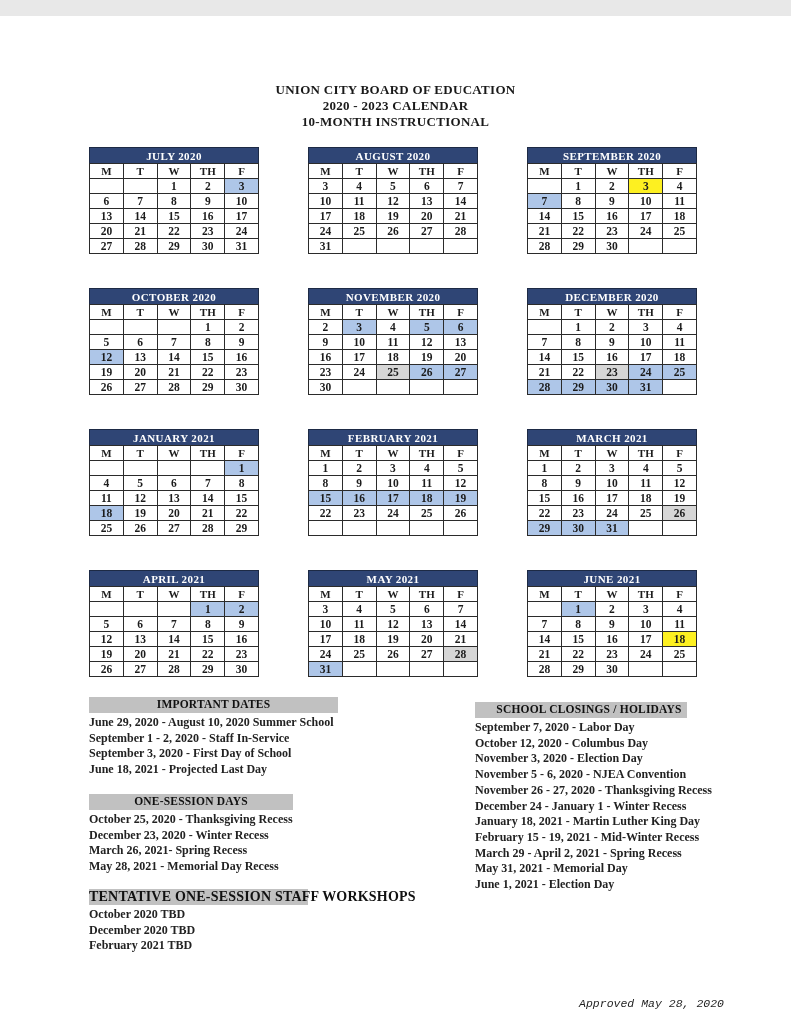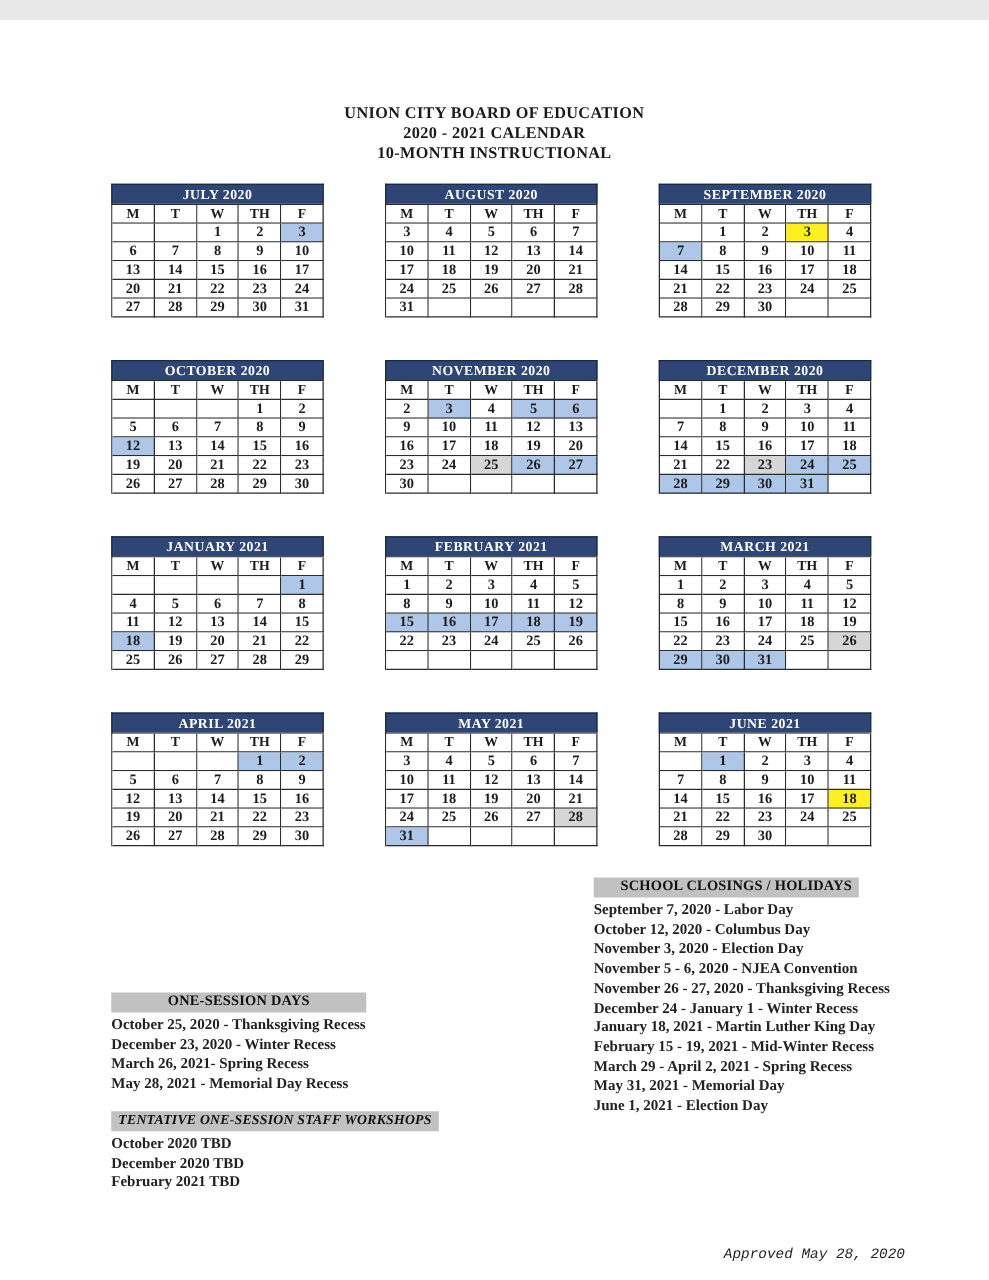--- a/index.html
+++ b/index.html
@@ -50,39 +50,39 @@
     margin-bottom:2px;
   }
   .entry {
     font-weight:bold; font-size:12px; line-height:15.6px; color:#222222;
   }
   #sec-important  { left:89px;  top:681px; }
   #sec-important  .section-bar { width:249px; }
   #sec-onesession { left:89px;  top:778px; }
   #sec-onesession .section-bar { width:204px; }
   #sec-tentative  { left:89px;  top:873px; }
-  #sec-tentative  .section-bar { width:262px; font-size:11px;font-style:italic; }
+  #sec-tentative  .section-bar { width:219px; font-size:14px; }
   #sec-closings   { left:475px; top:686px; }
   #sec-closings   .section-bar { width:212px;padding-left:16px; }
   #sec-closings   .entry { line-height:15.7px; }
   
   .footer-note {
     position:absolute; top:981px; right:67px;
     font-family:Liberation Mono, monospace;
     font-style:italic; font-size:11.5px; color:#1f1f1f;
   }
 </style>
 </head>
 <body>
 
 <div class="page" style="--navy: #2f4575; --blue: #aec6e8; --yellow: #fdf021; --gray: #d6d6d6; --barGray: #c1c1c1;">
 
   <div class="title-block">
     <div>UNION CITY BOARD OF EDUCATION</div>
-    <div>2020 - 2021 CALENDAR</div>
+    <div>2020 - 2023 CALENDAR</div>
     <div>10-MONTH INSTRUCTIONAL</div>
   </div>
 
   <div class="calendar-grid">
       <div class="month">
         <div class="month-header">JULY 2020</div>
         <div class="month-grid">
           <div class="cell dh">M</div>
           <div class="cell dh">T</div>
           <div class="cell dh">W</div>
@@ -495,20 +495,29 @@
           <div class="cell">25</div>
           <div class="cell">28</div>
           <div class="cell">29</div>
           <div class="cell">30</div>
           <div class="cell"></div>
           <div class="cell"></div>
         </div>
       </div>
     </div>
 
+  <div class="section" id="sec-important">
+    <div class="section-bar">IMPORTANT DATES</div>
+    <div>
+        <div class="entry">June 29, 2020 - August 10, 2020  Summer School</div>
+        <div class="entry">September 1 - 2, 2020 - Staff In-Service</div>
+        <div class="entry">September 3, 2020 - First Day of School</div>
+        <div class="entry">June 18, 2021 - Projected Last Day</div>
+      </div>
+  </div>
 
   <div class="section" id="sec-onesession">
     <div class="section-bar">ONE-SESSION DAYS</div>
     <div>
         <div class="entry">October 25, 2020 - Thanksgiving Recess</div>
         <div class="entry">December 23, 2020 - Winter Recess</div>
         <div class="entry">March 26, 2021- Spring Recess</div>
         <div class="entry">May 28, 2021 - Memorial Day Recess</div>
       </div>
   </div>

